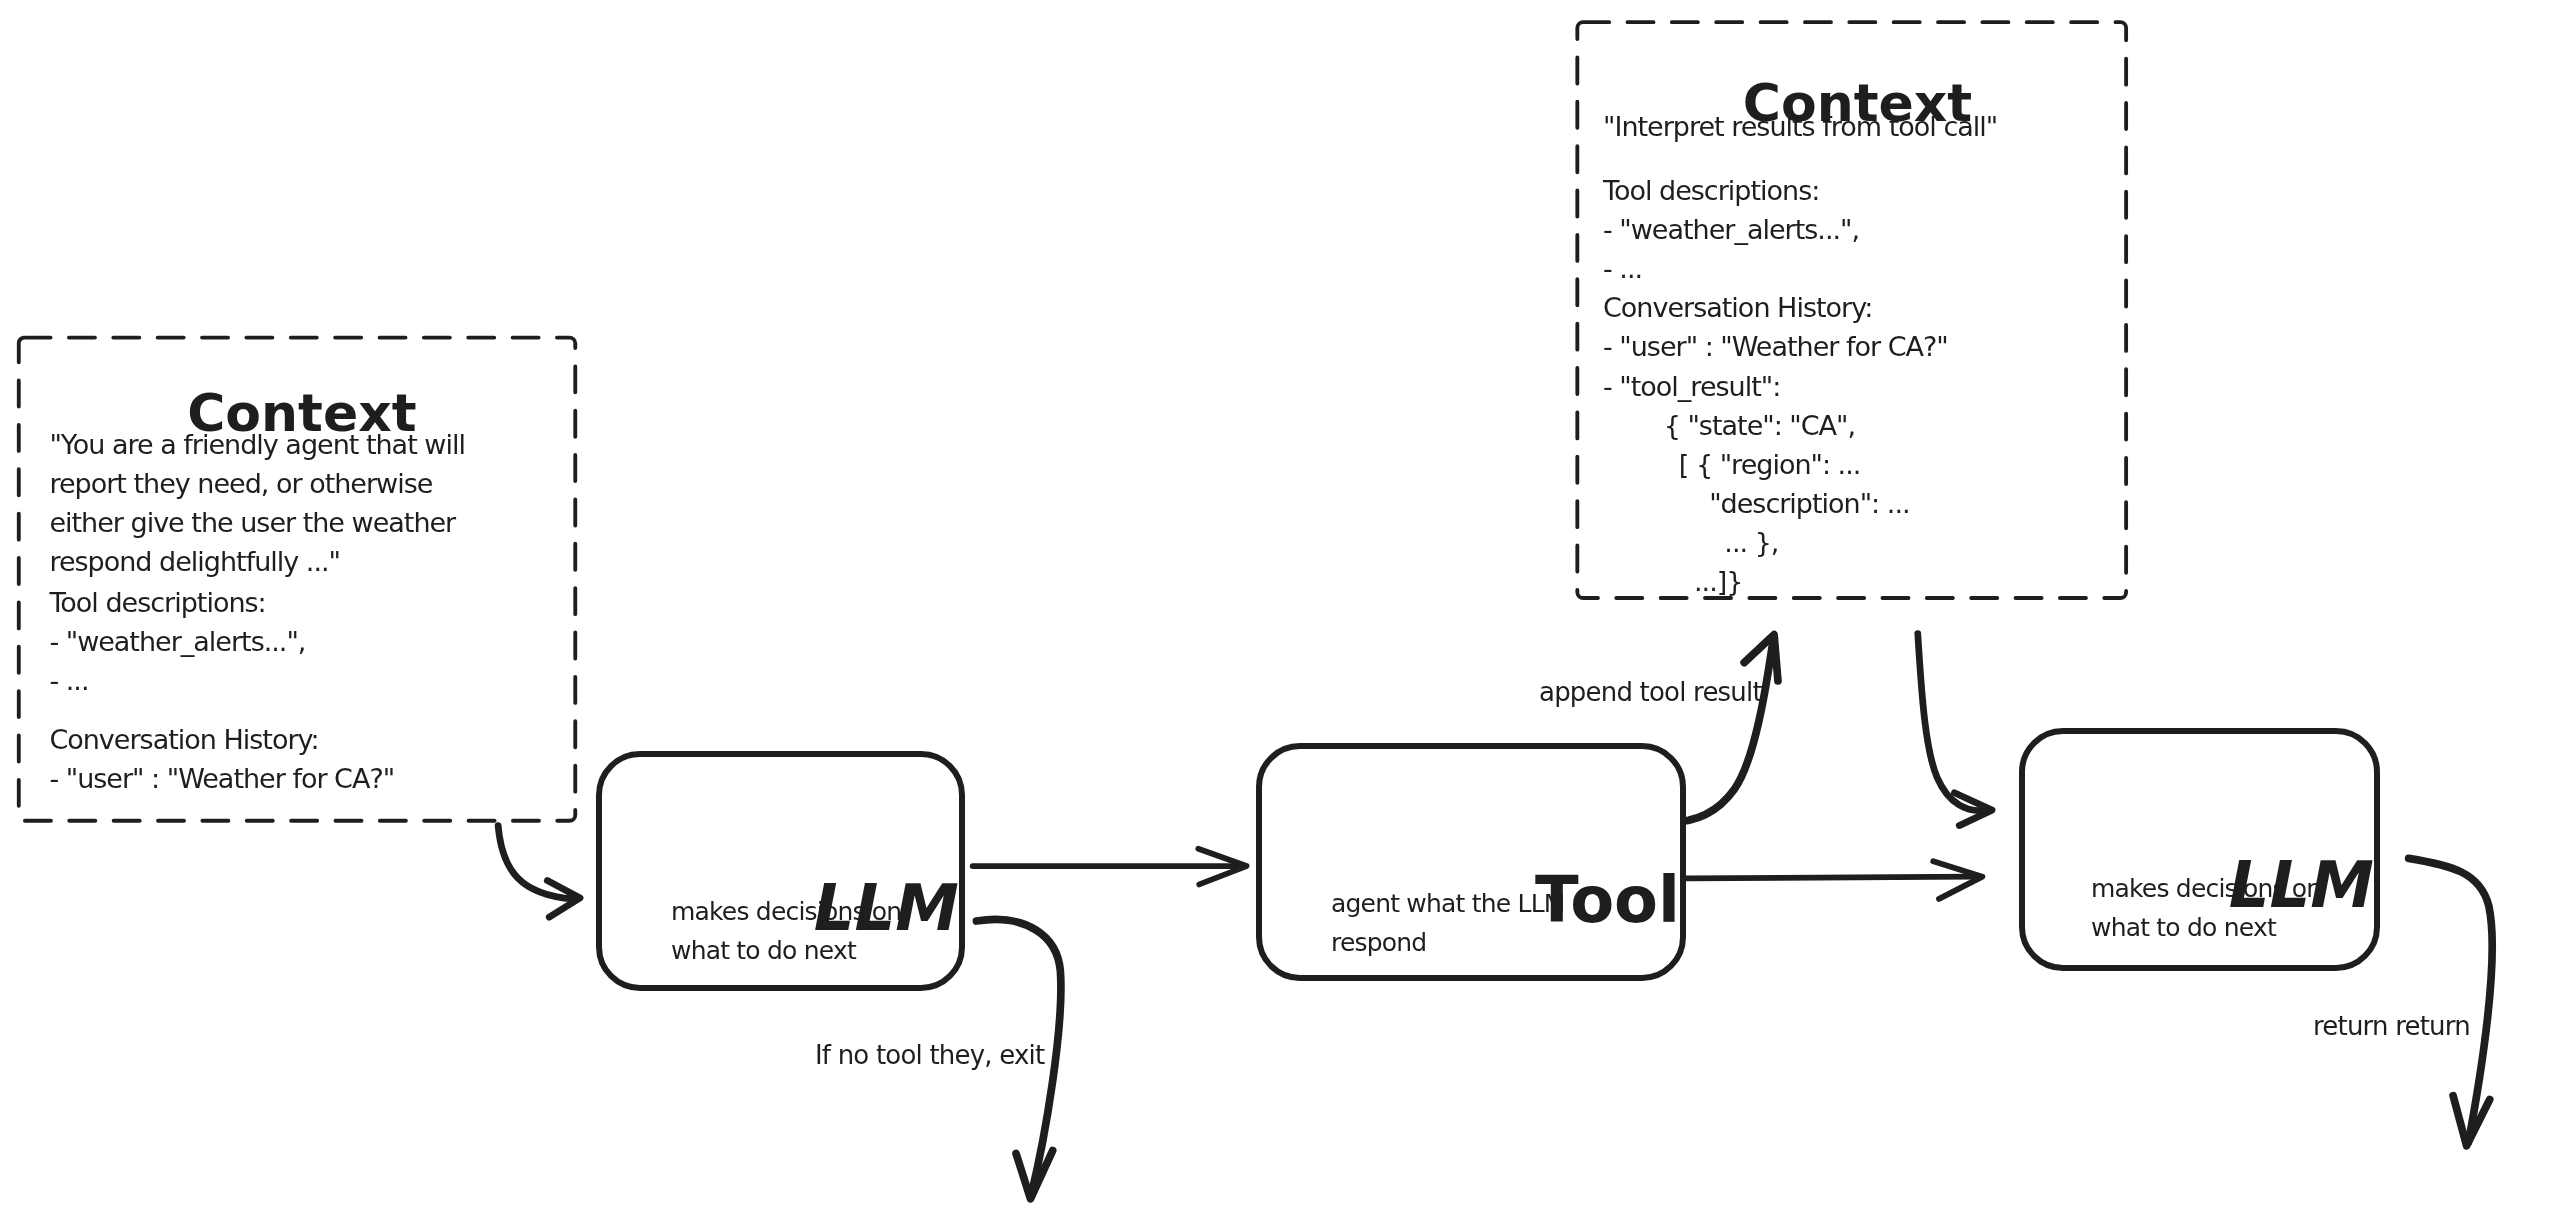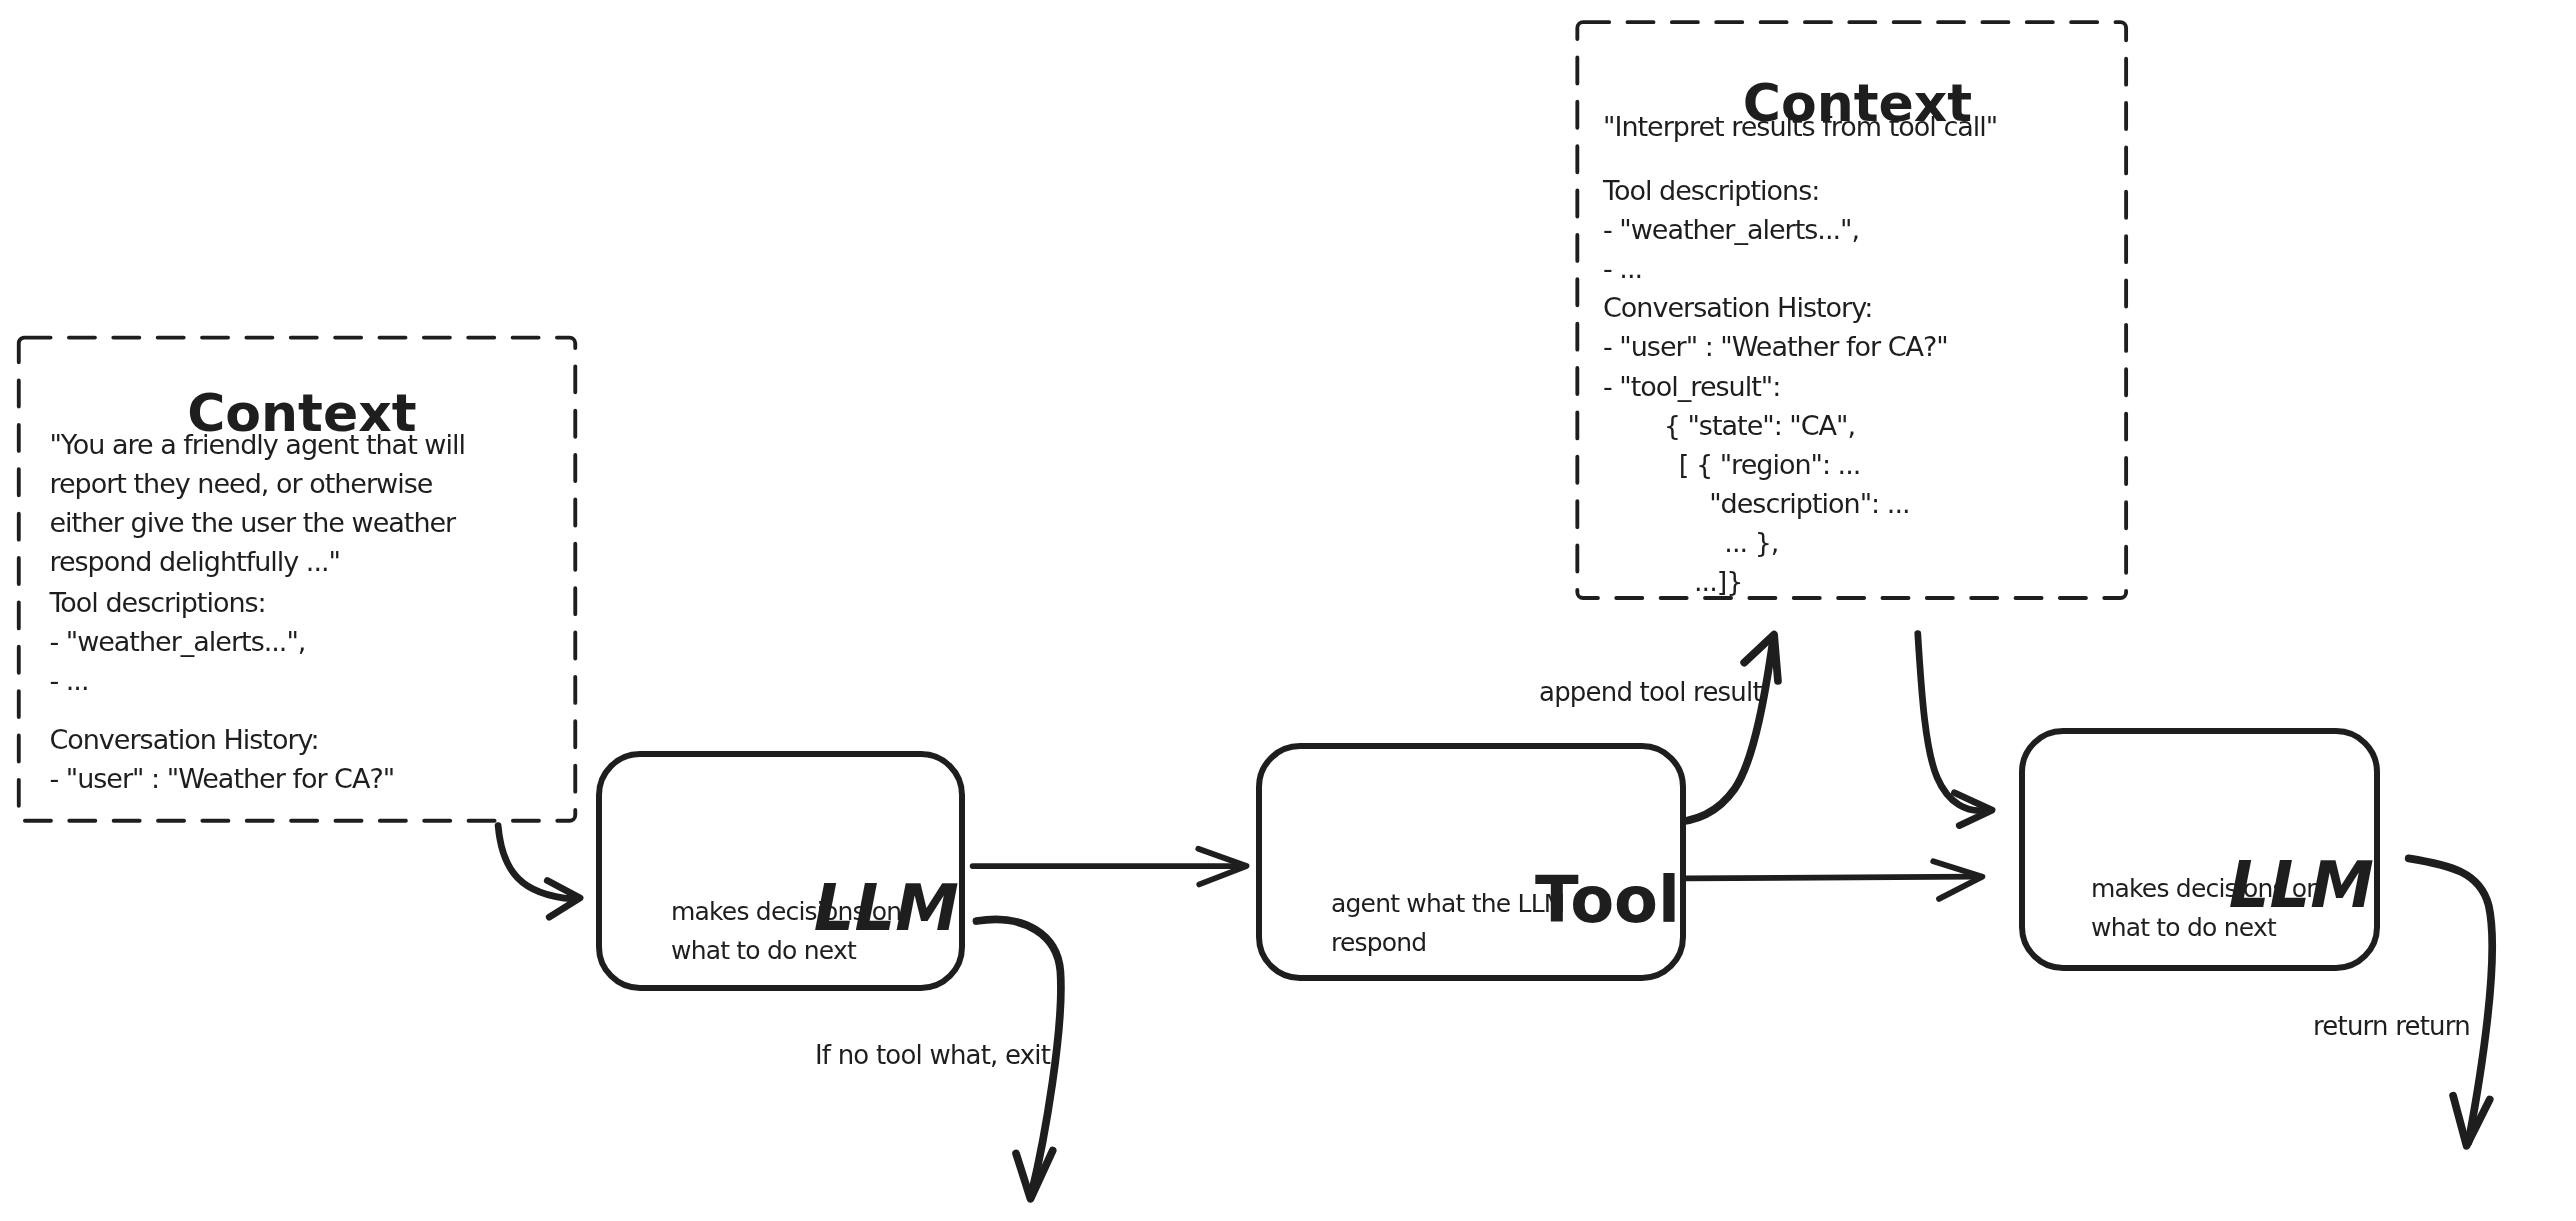--- a/index.html
+++ b/index.html
@@ -207,18 +207,18 @@
   <section class="node" style="left:2019px; top:728px; width:361px; height:243px;">
     <h3 class="node-title italic">LLM</h3>
     <div class="node-sub" style="left:66px;">
       <div class="line">makes decisions on</div>
       <div class="line">what to do next</div>
     </div>
   </section>
 
   <div class="edge-label" style="left:1539px; top:677px;">append tool result</div>
 
-  <div class="edge-label" style="left:815px; top:1040px;">If no tool what, exit</div>
+  <div class="edge-label" style="left:815px; top:1040px;">If no tool they, exit</div>
 
   <div class="edge-label" style="left:2313px; top:1011px;">return return</div>
 
 </div>
 
 
 </body></html>

